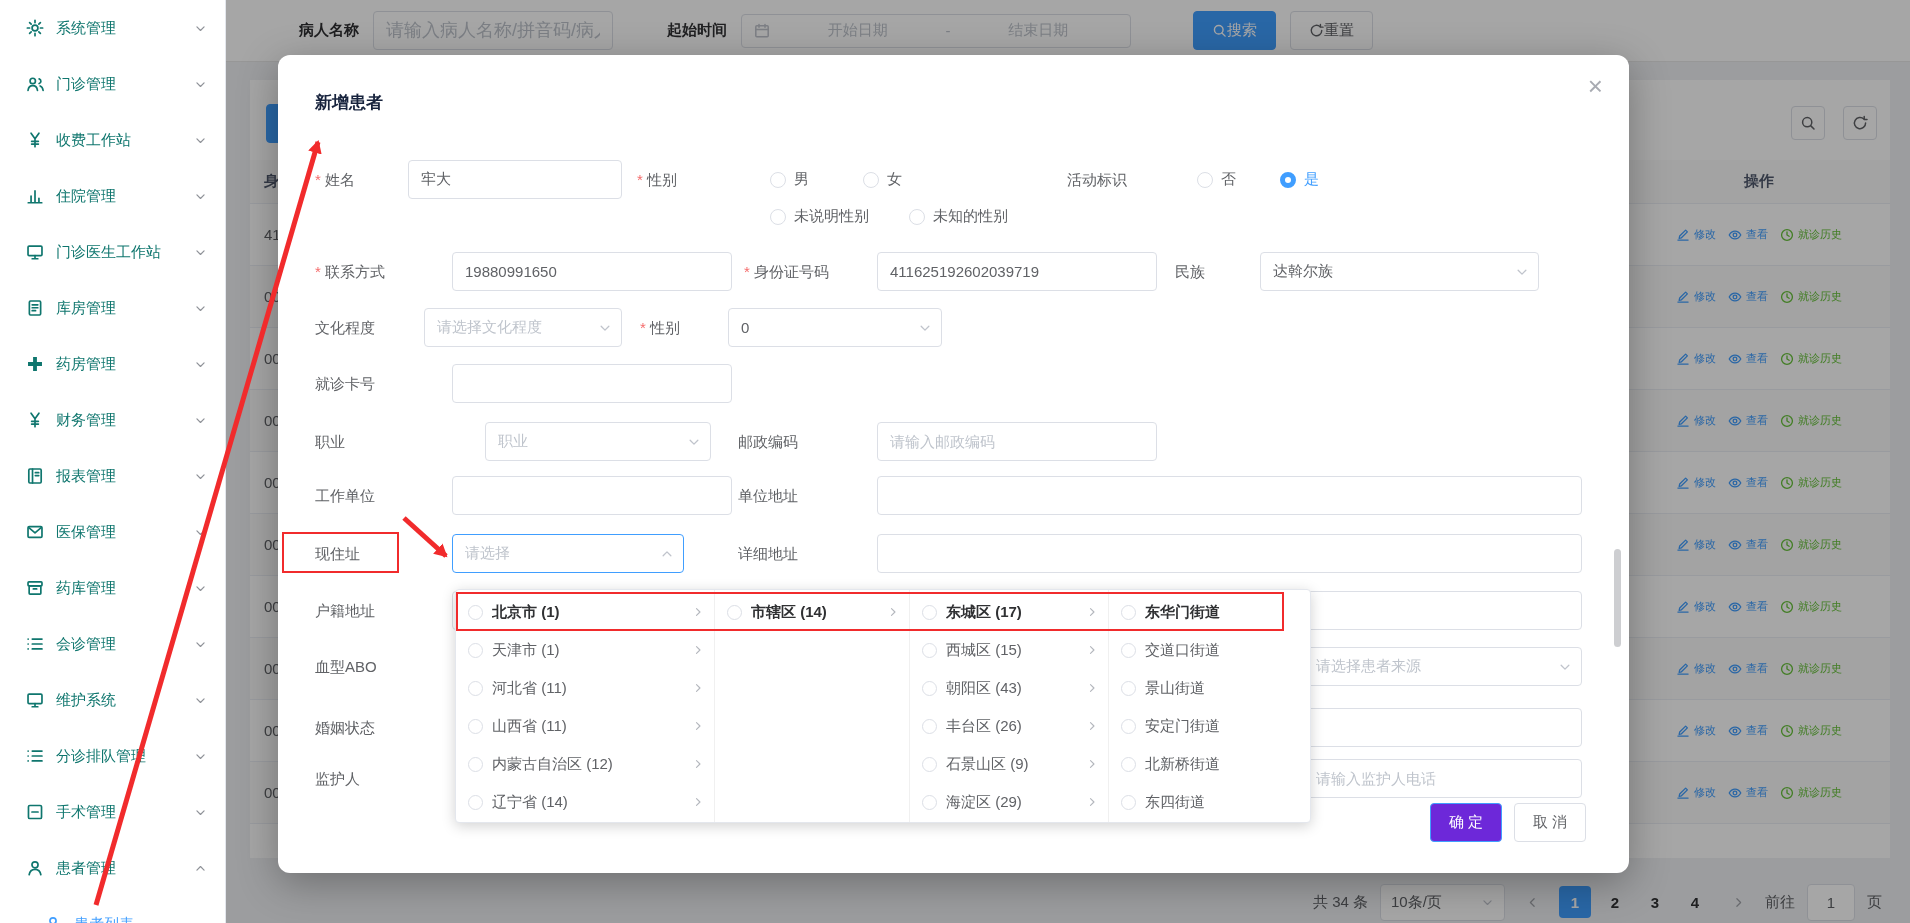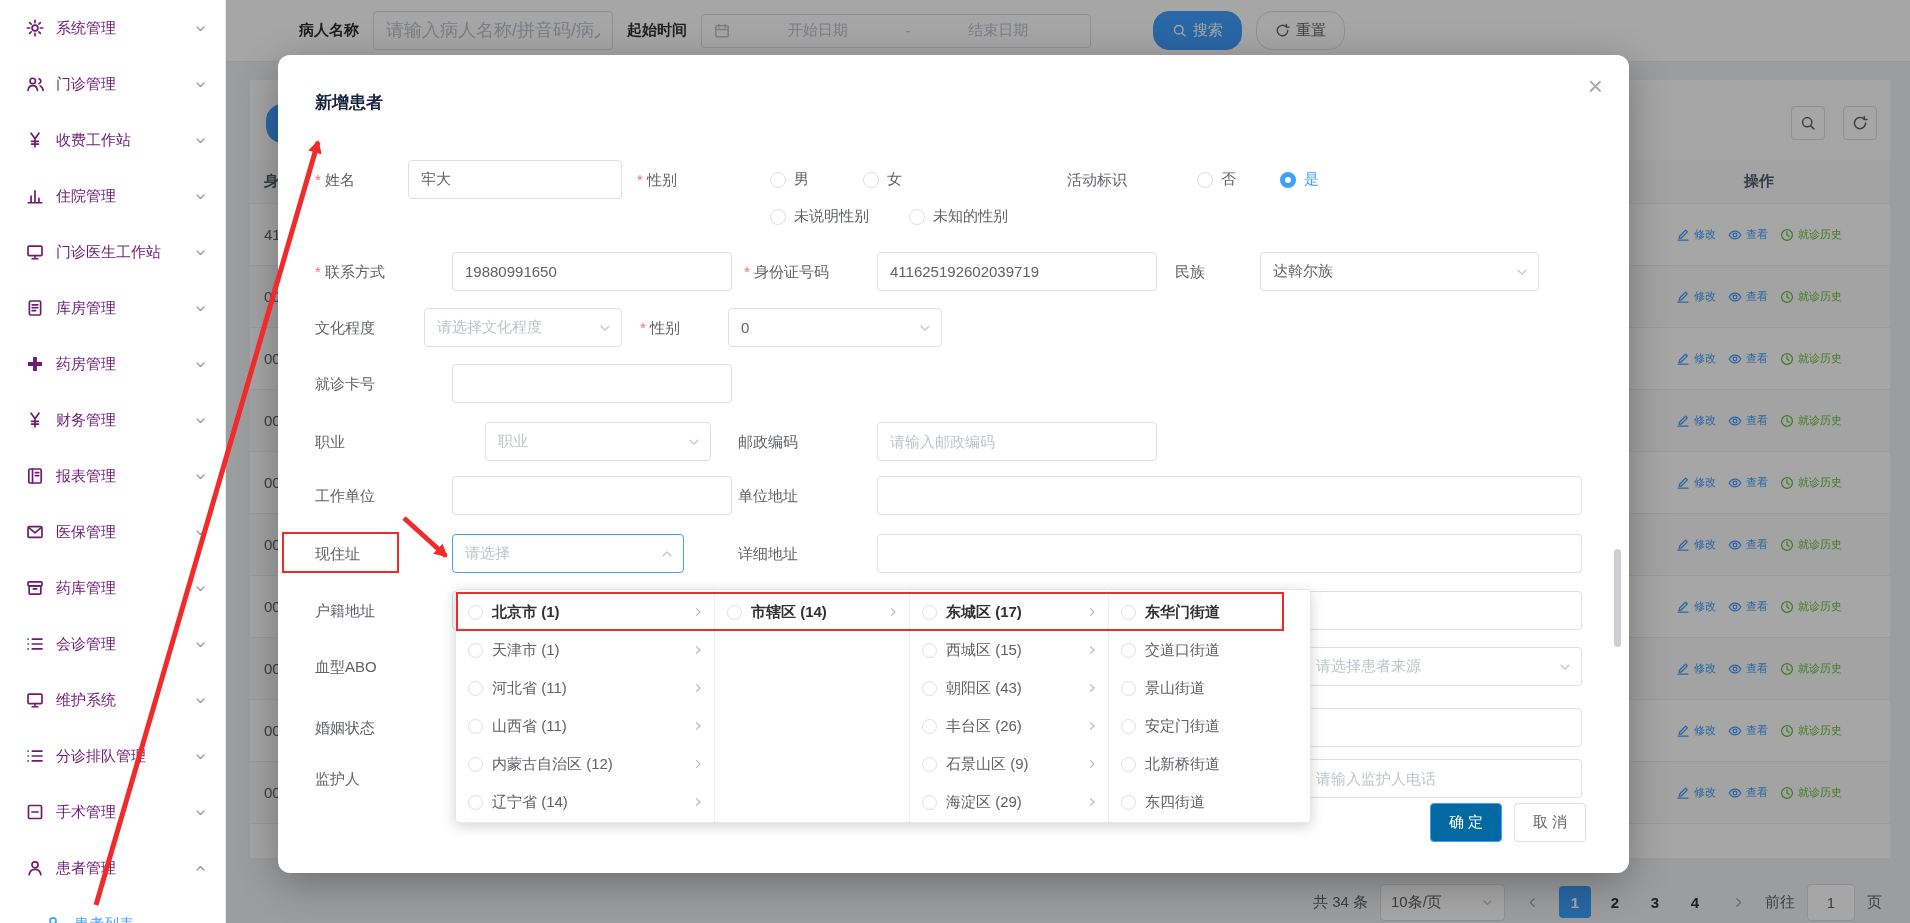--- a/index.html
+++ b/index.html
@@ -3,43 +3,43 @@
 <meta charset="utf-8">
 <style>
 *{margin:0;padding:0;box-sizing:border-box;}
 html,body{width:1910px;height:923px;}
 body{font-family:"Liberation Sans","DejaVu Sans",sans-serif;background:#f0f2f5;overflow:hidden;}
 svg{display:block;}
 .page{position:relative;width:1910px;height:923px;overflow:hidden;background:#f0f2f5;}
 
 
 .sidebar{position:absolute;left:0;top:0;width:226px;height:100%;background:#fff;border-right:1px solid #e4e7ed;z-index:10;}
-.side-item{height:56px;display:flex;align-items:center;padding:0 18px 0 26px;gap:12px;color:#701a75;font-size:15px;cursor:pointer;white-space:nowrap;}
+.side-item{height:56px;display:flex;align-items:center;padding:0 18px 0 26px;gap:12px;color:#0f766e;font-size:15px;cursor:pointer;white-space:nowrap;}
 .side-item .s-ic{width:18px;height:18px;flex:none;}
 .side-item .s-ic svg{width:18px;height:18px;}
 .side-item .s-lb{flex:1;overflow:hidden;}
 .side-item .s-ch{width:13px;height:13px;color:#909399;flex:none;}
 .side-item .s-ch svg{width:13px;height:13px;}
 .side-sub{color:#409eff;padding-left:44px;}
 .side-sub .s-ic{color:#409eff;}
 
 
 .filterbar{position:absolute;left:226px;top:0;width:1684px;height:62px;background:#fff;display:flex;align-items:center;gap:14px;padding-left:73px;border-bottom:1px solid #e8e8e8;z-index:1;}
 .flt-label{font-weight:bold;color:#303133;font-size:15px;white-space:nowrap;}
-.ml40{}
+.ml40{margin-left:40px;}
 .ml48{margin-left:48px;}
 .inp{height:39px;border:1px solid #dcdfe6;border-radius:4px;background:#fff;padding:0 12px;font-size:15px;color:#606266;font-family:inherit;outline:none;}
 .inp::placeholder{color:#bfc4cc;}
 .flt-input{width:240px;font-size:18px;}
 .daterange{width:390px;height:34px;border:1px solid #dcdfe6;border-radius:4px;background:#fff;display:flex;align-items:center;padding:0 12px;gap:8px;color:#bfc4cc;font-size:15px;cursor:pointer;}
 .dr-ic{width:16px;height:16px;color:#c0c4cc;flex:none;}
 .dr-ic svg{width:16px;height:16px;}
 .dr-txt{flex:1;text-align:center;white-space:nowrap;}
 .dr-sep{flex:none;}
-.btn{height:39px;border-radius:16px;border:1px solid #dcdfe6;background:#fff;color:#606266;font-size:15px;display:inline-flex;align-items:center;justify-content:center;gap:6px;padding:0 18px;font-family:inherit;cursor:pointer;}
+.btn{height:39px;border-radius:4px;border:1px solid #dcdfe6;background:#fff;color:#606266;font-size:15px;display:inline-flex;align-items:center;justify-content:center;padding:0 18px;font-family:inherit;cursor:pointer;}
 .btn-primary{background:#409eff;border-color:#409eff;color:#fff;}
 .bic{display:flex;}
 .bic svg{width:15px;height:15px;}
 
 
 .card{position:absolute;left:250px;top:80px;width:1640px;height:778px;background:#fff;z-index:0;}
 .add-btn{position:absolute;left:266px;top:104px;width:110px;z-index:2;}
 .iconbtn{position:absolute;top:106px;width:34px;height:34px;border:1px solid #dcdfe6;background:#fff;border-radius:4px;color:#606266;display:flex;align-items:center;justify-content:center;cursor:pointer;z-index:2;}
 .iconbtn svg{width:16px;height:16px;}
 
@@ -80,21 +80,21 @@
 .sel .ph{color:#bfc4cc;white-space:nowrap;overflow:hidden;}
 .sel .val{color:#606266;white-space:nowrap;}
 .sel .sic{position:absolute;right:9px;top:50%;transform:translateY(-50%);width:14px;height:14px;color:#c0c4cc;}
 .sel .sic svg{width:14px;height:14px;}
 .sel.focused{border-color:#409eff;}
 .radio{position:absolute;height:39px;display:flex;align-items:center;gap:8px;cursor:pointer;font-size:15px;color:#606266;white-space:nowrap;}
 .rdot{width:16px;height:16px;border:1px solid #dcdfe6;border-radius:50%;background:#fff;flex:none;}
 .radio.checked .rdot{border:5px solid #409eff;}
 .radio.checked .rlb{color:#409eff;}
 .m-btn{position:absolute;height:39px;border-radius:4px;font-size:15px;display:flex;align-items:center;justify-content:center;font-family:inherit;cursor:pointer;}
-.m-confirm{left:1152px;top:748px;width:72px;background:#0369a1;border:1px solid #409eff;color:#fff;}
+.m-confirm{left:1152px;top:748px;width:72px;background:#6d28d9;border:1px solid #409eff;color:#fff;}
 .m-cancel{left:1236px;top:748px;width:72px;background:#fff;border:1px solid #dcdfe6;color:#606266;}
 .mscroll{position:absolute;right:8px;top:494px;width:7px;height:98px;background:rgba(144,147,153,.45);border-radius:4px;}
 
 
 .casc{position:absolute;left:177px;top:534px;width:856px;height:234px;background:#fff;border:1px solid #e4e7ed;border-radius:4px;box-shadow:0 3px 14px rgba(0,0,0,.18);display:flex;z-index:5;}
 .casc-col{flex:none;border-right:1px solid #f0f0f0;padding-top:3px;overflow:hidden;}
 .casc-col:last-child{border-right:none;}
 .casc-item{height:38px;display:flex;align-items:center;padding:0 10px 0 12px;gap:9px;font-size:15px;color:#606266;cursor:pointer;}
 .casc-item .rdot{width:15px;height:15px;}
 .casc-item .clabel{flex:1;white-space:nowrap;overflow:hidden;}

